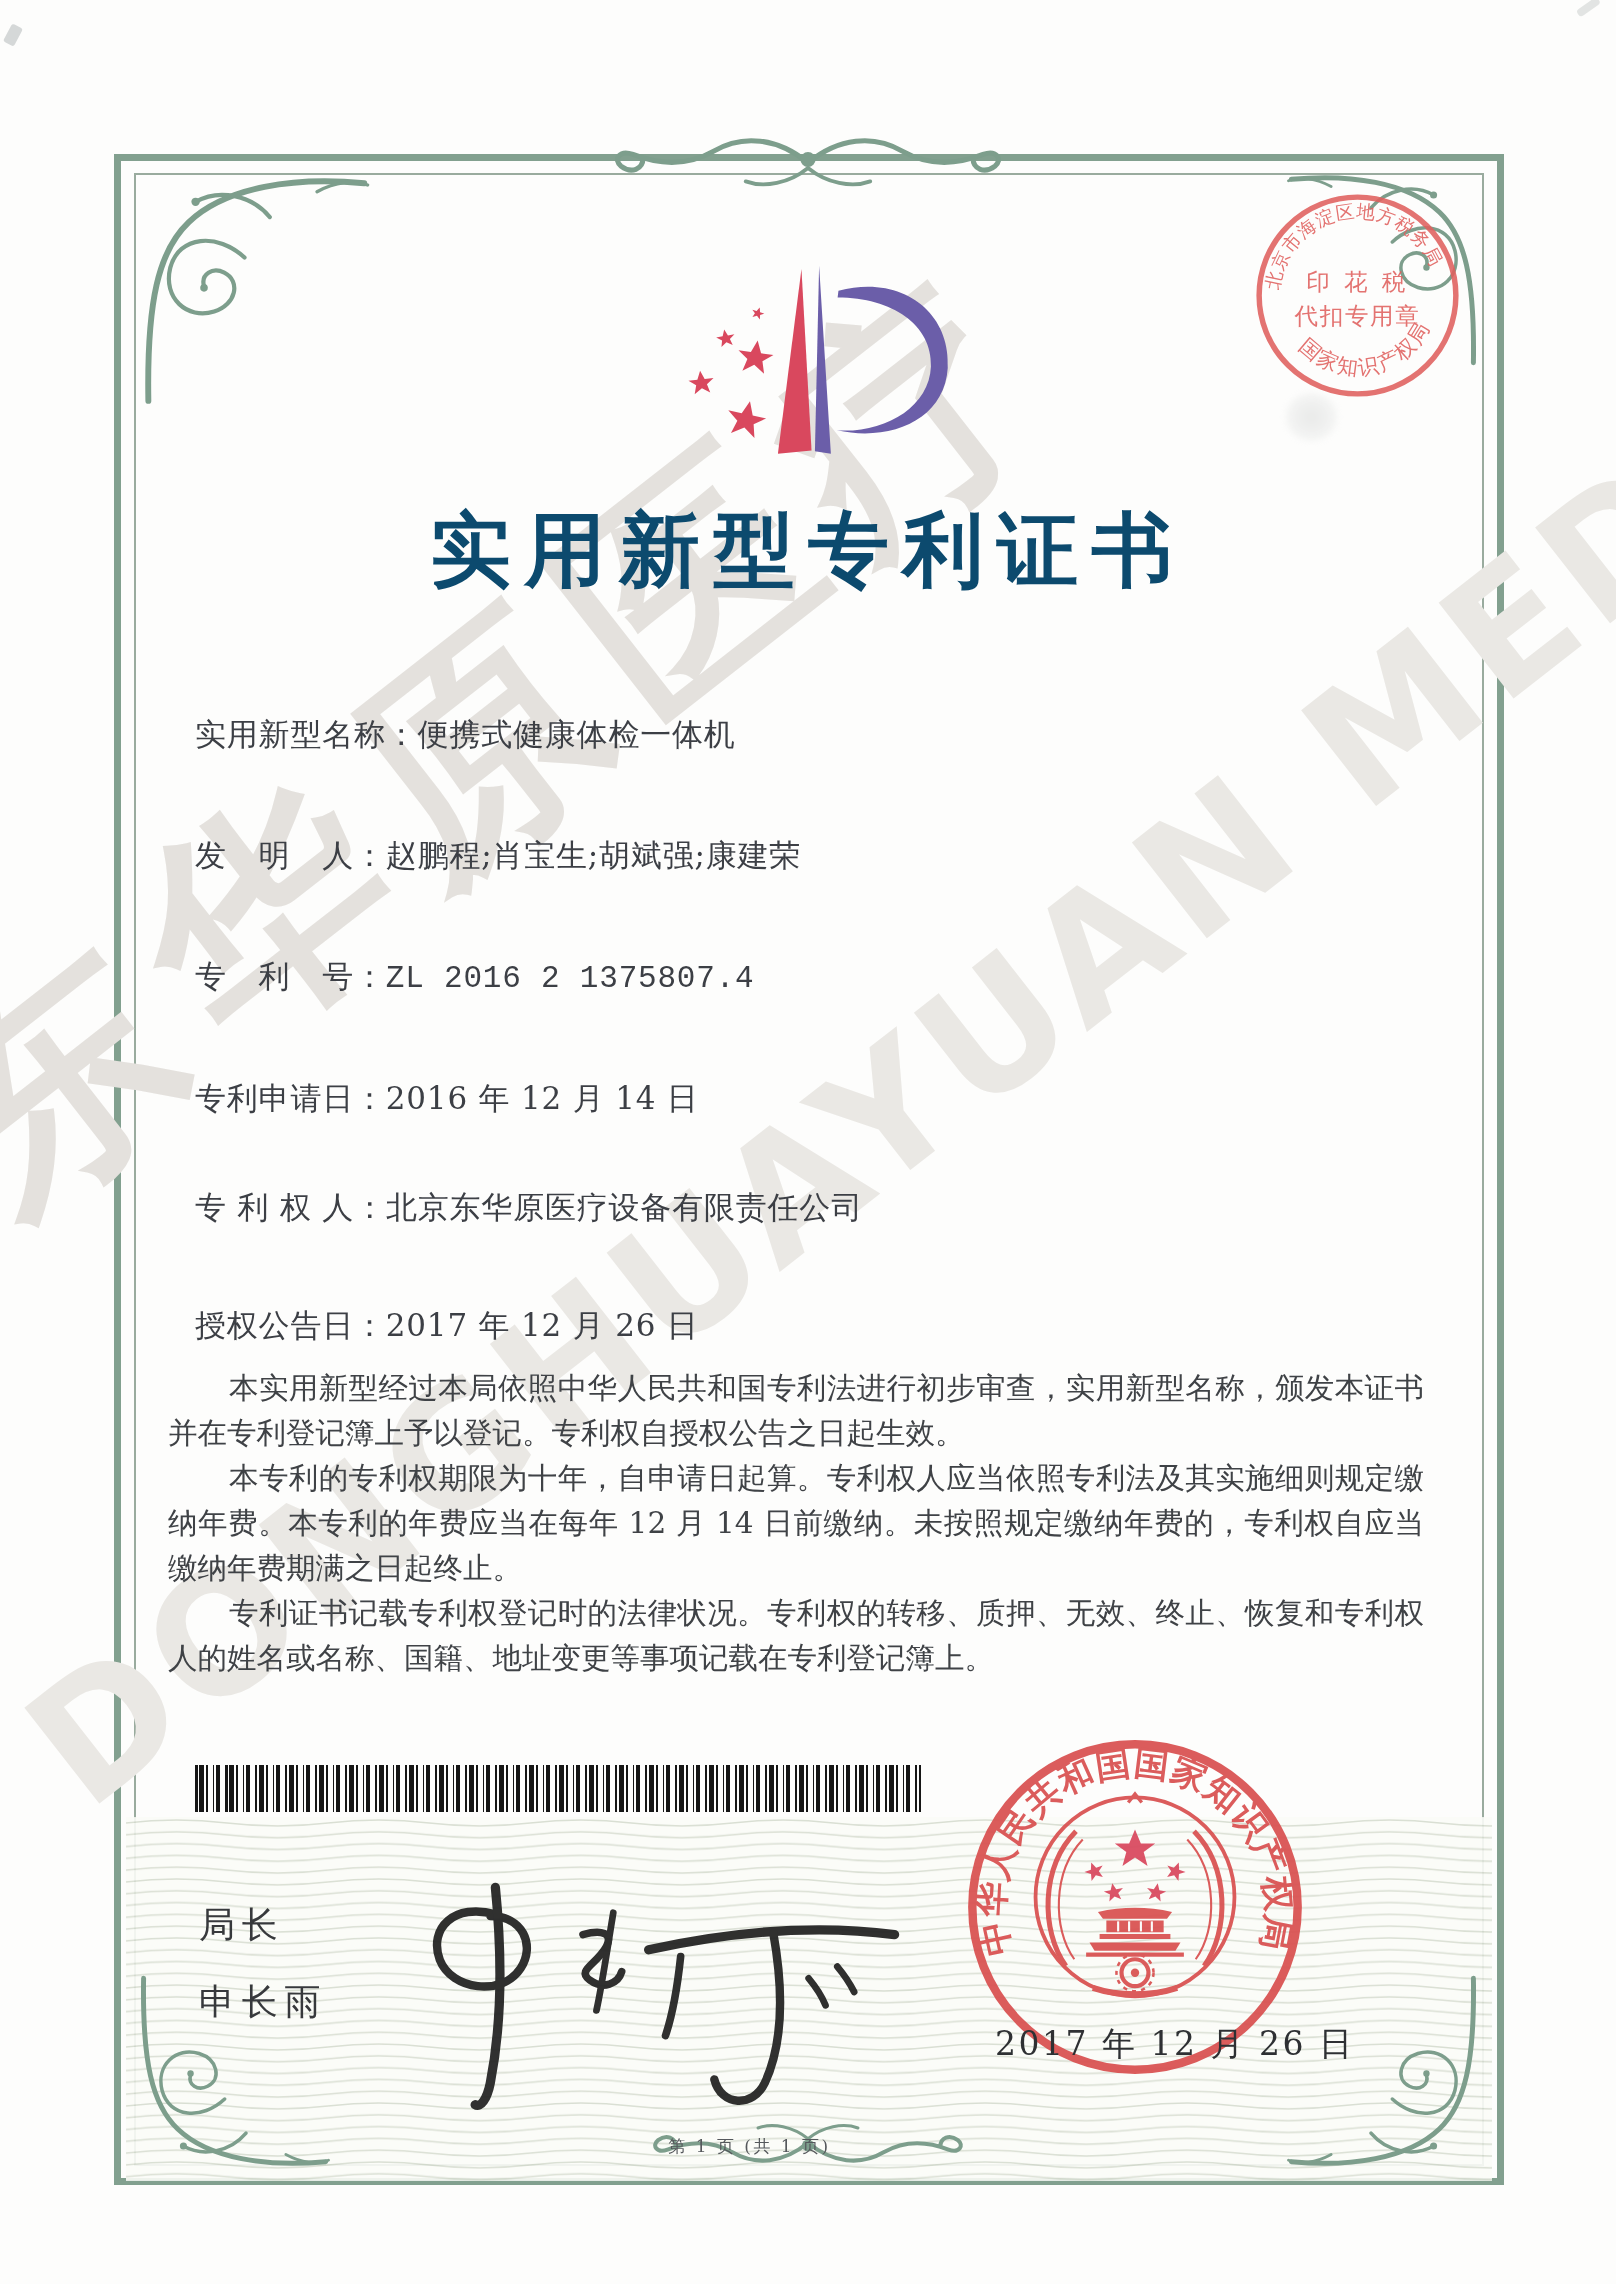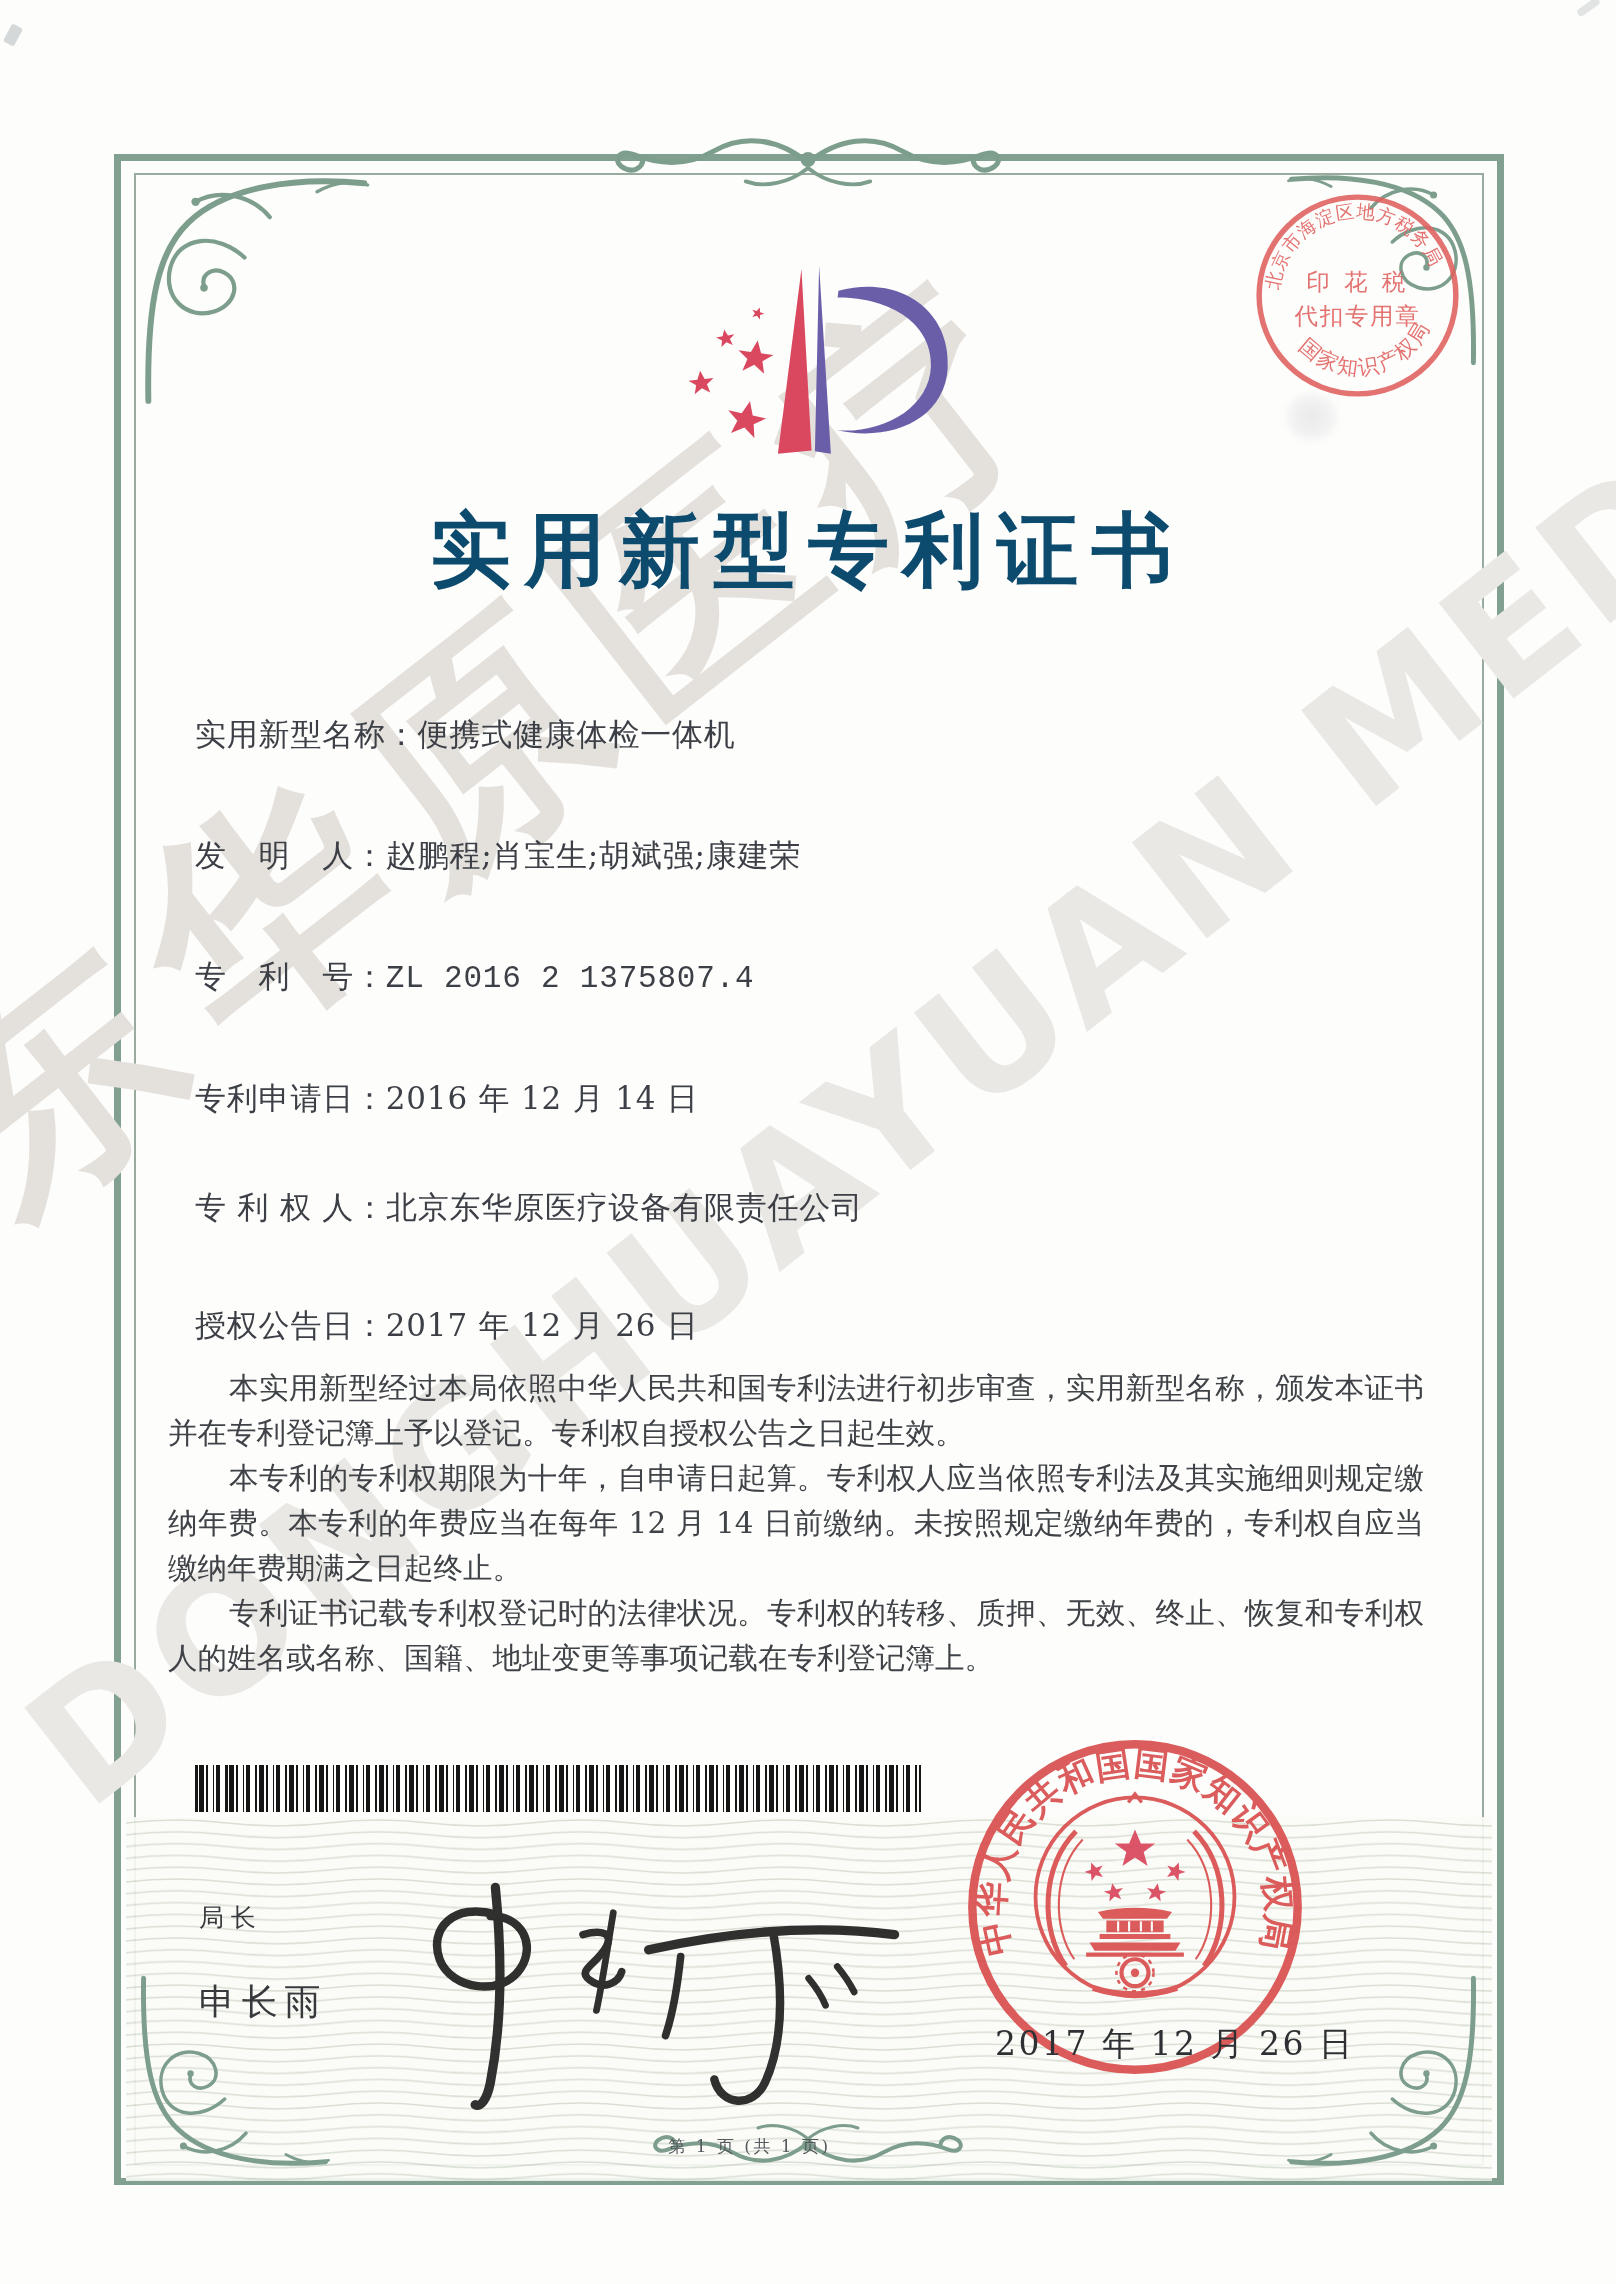--- a/index.html
+++ b/index.html
@@ -56,21 +56,21 @@
   .paragraphs p{margin:0;text-indent:61px;}
 
   .barcode{position:absolute;left:195px;top:1765px;width:726px;height:47px;z-index:2;
     background:repeating-linear-gradient(90deg,
       #161616 0 2.5px, transparent 2.5px 4.2px,
       #161616 4.2px 9.3px, transparent 9.3px 11px,
       #161616 11px 12.6px, transparent 12.6px 17.7px,
       #161616 17.7px 19.4px, transparent 19.4px 21px,
       #161616 21px 25px, transparent 25px 30px);}
 
-  .signer-title{position:absolute;left:199px;top:1901px;z-index:2;font-size:25px;
+  .signer-title{position:absolute;left:199px;top:1901px;z-index:2;font-size:36px;
                 letter-spacing:6.7px;color:#37393c;}
   .signer-name{position:absolute;left:199px;top:1978px;z-index:2;font-size:36px;
                letter-spacing:6.7px;color:#37393c;}
   .signature{position:absolute;left:396px;top:1862px;z-index:3;}
 
   .seal{position:absolute;left:958px;top:1730px;z-index:2;opacity:.93;}
   .issue-date{position:absolute;left:995px;top:2022px;z-index:3;font-size:33px;
               letter-spacing:2.5px;color:#2e3033;}
   .footer{position:absolute;left:0;top:2135px;width:1499px;z-index:2;text-align:center;
           font-size:17px;letter-spacing:2.5px;color:#55585c;}

